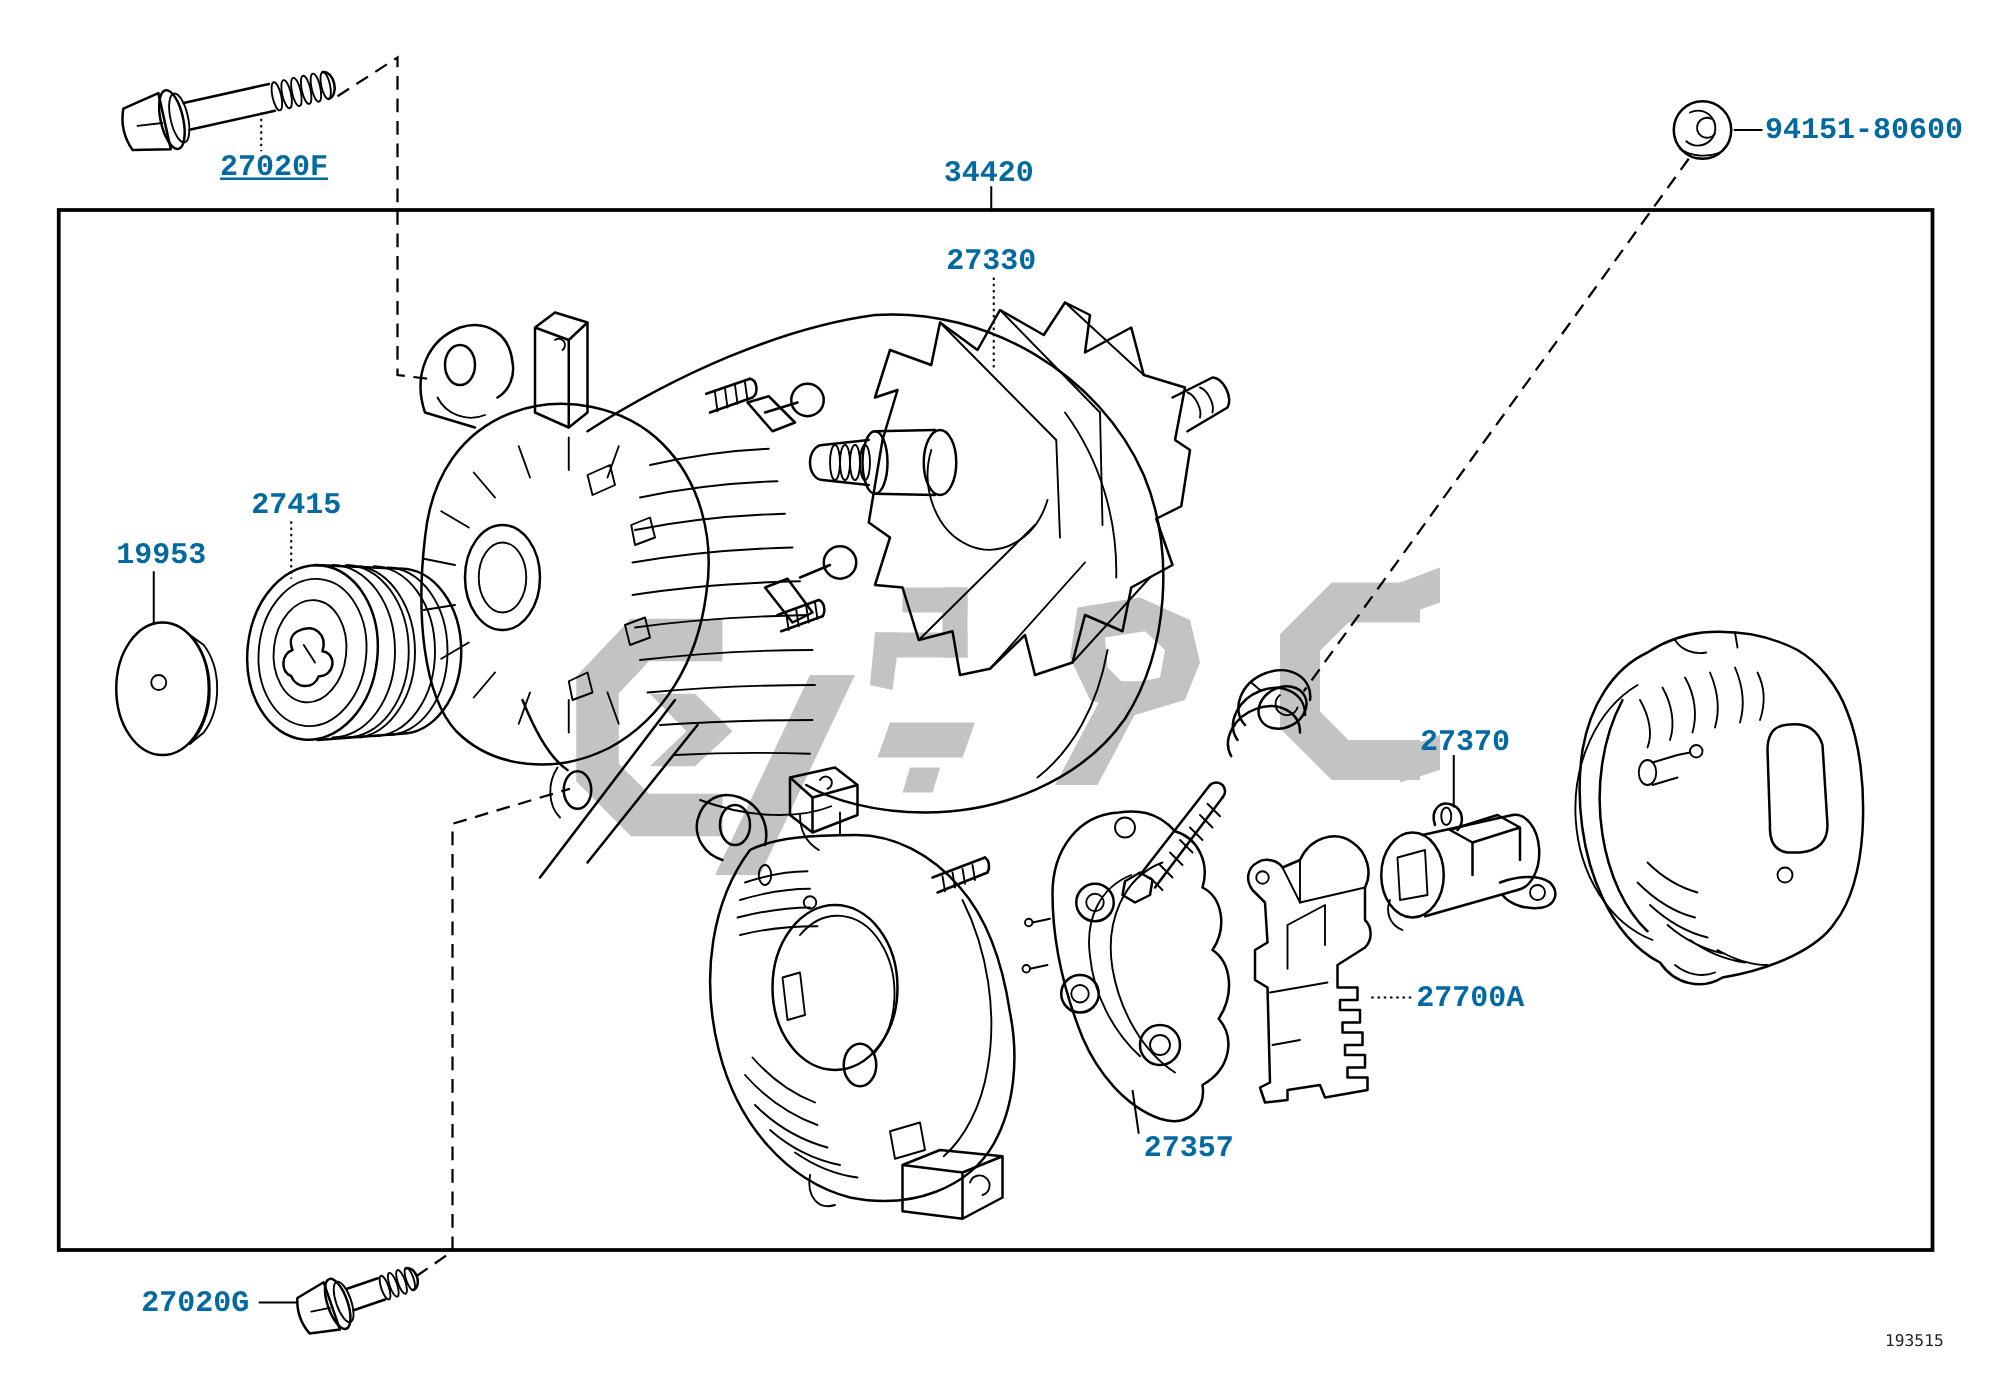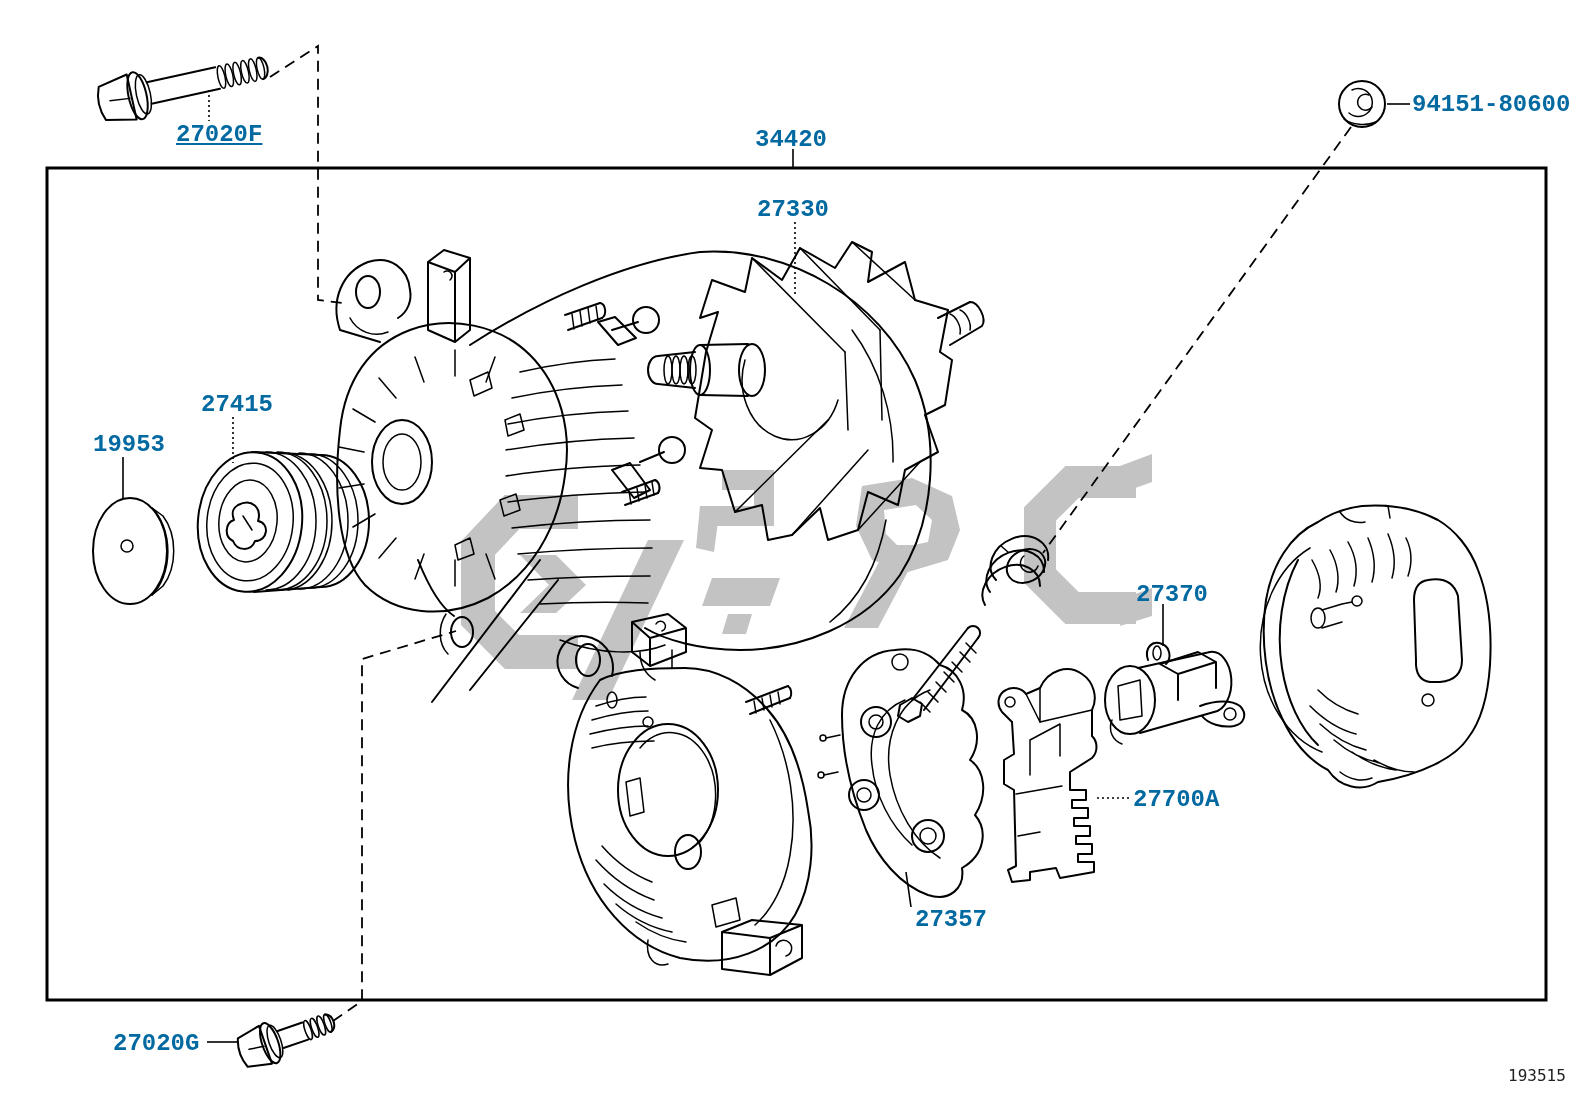--- a/index.html
+++ b/index.html
@@ -18,21 +18,21 @@
     font-size:24px;
     letter-spacing:0px;
     color:#0369a1;
     white-space:nowrap;
     user-select:none;
   }
   .sheet-number{
     position:absolute;
     font-family:"DejaVu Sans Mono","Liberation Mono",monospace;
     font-weight:normal;
-    font-size:16px;
+    font-size:13px;
     color:#222;
     white-space:nowrap;
   }
   .ln{stroke:#000;stroke-width:2;fill:none;stroke-linecap:round;stroke-linejoin:round;}
   .ln-thin{stroke:#000;stroke-width:1.5;fill:none;stroke-linecap:round;stroke-linejoin:round;}
   .leader{stroke:#000;stroke-width:1.6;fill:none;}
   .leader-dot{stroke:#000;stroke-width:1.6;fill:none;stroke-dasharray:2 3;}
   .dash{stroke:#000;stroke-width:1.8;fill:none;stroke-dasharray:11 7;}
   .wm{fill:#c3c3c3;}
   .wm-stroke{stroke:#c3c3c3;fill:none;}

